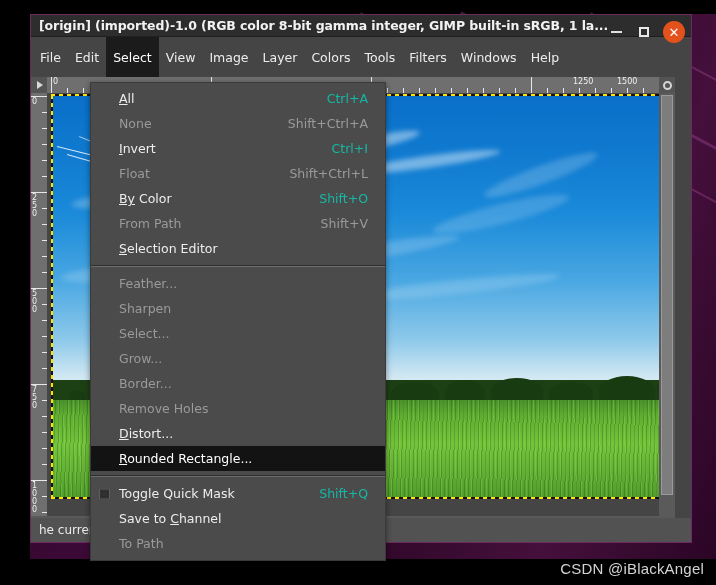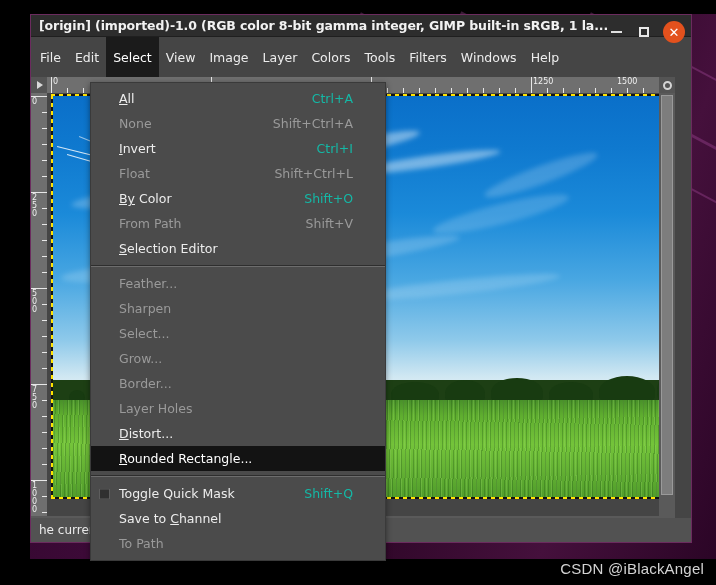--- a/index.html
+++ b/index.html
@@ -345,21 +345,21 @@
     box-sizing: border-box;
     z-index: 50;
     padding: 3px 0 4px 0;
     box-shadow: 0 2px 6px rgba(0,0,0,0.45);
   }
   .mi {
     position: relative;
     height: 25px;
     display: flex;
     align-items: center;
-    padding: 0 32px 0 28px;
+    padding: 0 17px 0 28px;
     color: #ededed;
     font-size: 12.5px;
     cursor: pointer;
     white-space: nowrap;
     box-sizing: border-box;
   }
   .mi.disabled { color: #9a9a9a; cursor: default; }
   .mi.highlight { background: #131313; color: #ffffff; }
   .mi .label { flex: 0 0 auto; }
   .mi .accel {
@@ -475,21 +475,21 @@
           <div class="tick-h" style="left: 468px; height: 5px; top: 11px;"></div>
           <div class="tick-h" style="left: 484px; height: 16px; top: 0px;"></div>
           <div class="tick-h" style="left: 500px; height: 5px; top: 11px;"></div>
           <div class="tick-h" style="left: 516px; height: 5px; top: 11px;"></div>
           <div class="tick-h" style="left: 532px; height: 5px; top: 11px;"></div>
           <div class="tick-h" style="left: 548px; height: 5px; top: 11px;"></div>
           <div class="tick-h" style="left: 564px; height: 5px; top: 11px;"></div>
           <div class="tick-h" style="left: 580px; height: 5px; top: 11px;"></div>
           <div class="tick-h" style="left: 596px; height: 5px; top: 11px;"></div>
           <div class="rlabel-h" style="left: 6px;">0</div>
-          <div class="rlabel-h" style="left: 486px;">1250</div>
+          <div class="rlabel-h" style="left: 486px; padding-left: 40px;">1250</div>
           <div class="rlabel-h" style="left: 570px;">1500</div>
         </div>
 
       <div class="ruler-v" id="ruler-v">
           <div class="tick-v" style="top: 3px; width: 16px; left: 0px;"></div>
           <div class="tick-v" style="top: 19px; width: 5px; left: 11px;"></div>
           <div class="tick-v" style="top: 35px; width: 5px; left: 11px;"></div>
           <div class="tick-v" style="top: 51px; width: 5px; left: 11px;"></div>
           <div class="tick-v" style="top: 67px; width: 5px; left: 11px;"></div>
           <div class="tick-v" style="top: 83px; width: 5px; left: 11px;"></div>
@@ -625,21 +625,21 @@
       <div class="mi disabled">
         <span class="label">Select...</span>
       </div>
       <div class="mi disabled">
         <span class="label">Grow...</span>
       </div>
       <div class="mi disabled">
         <span class="label">Border...</span>
       </div>
       <div class="mi disabled">
-        <span class="label">Layer Holes</span>
+        <span class="label">Remove Holes</span>
       </div>
       <div class="mi">
         <span class="label"><span class="u">D</span>istort...</span>
       </div>
       <div class="mi highlight">
         <span class="label"><span class="u">R</span>ounded Rectangle...</span>
       </div>
       <div class="msep"></div>
       <div class="mi">
         <span class="chk"></span>

